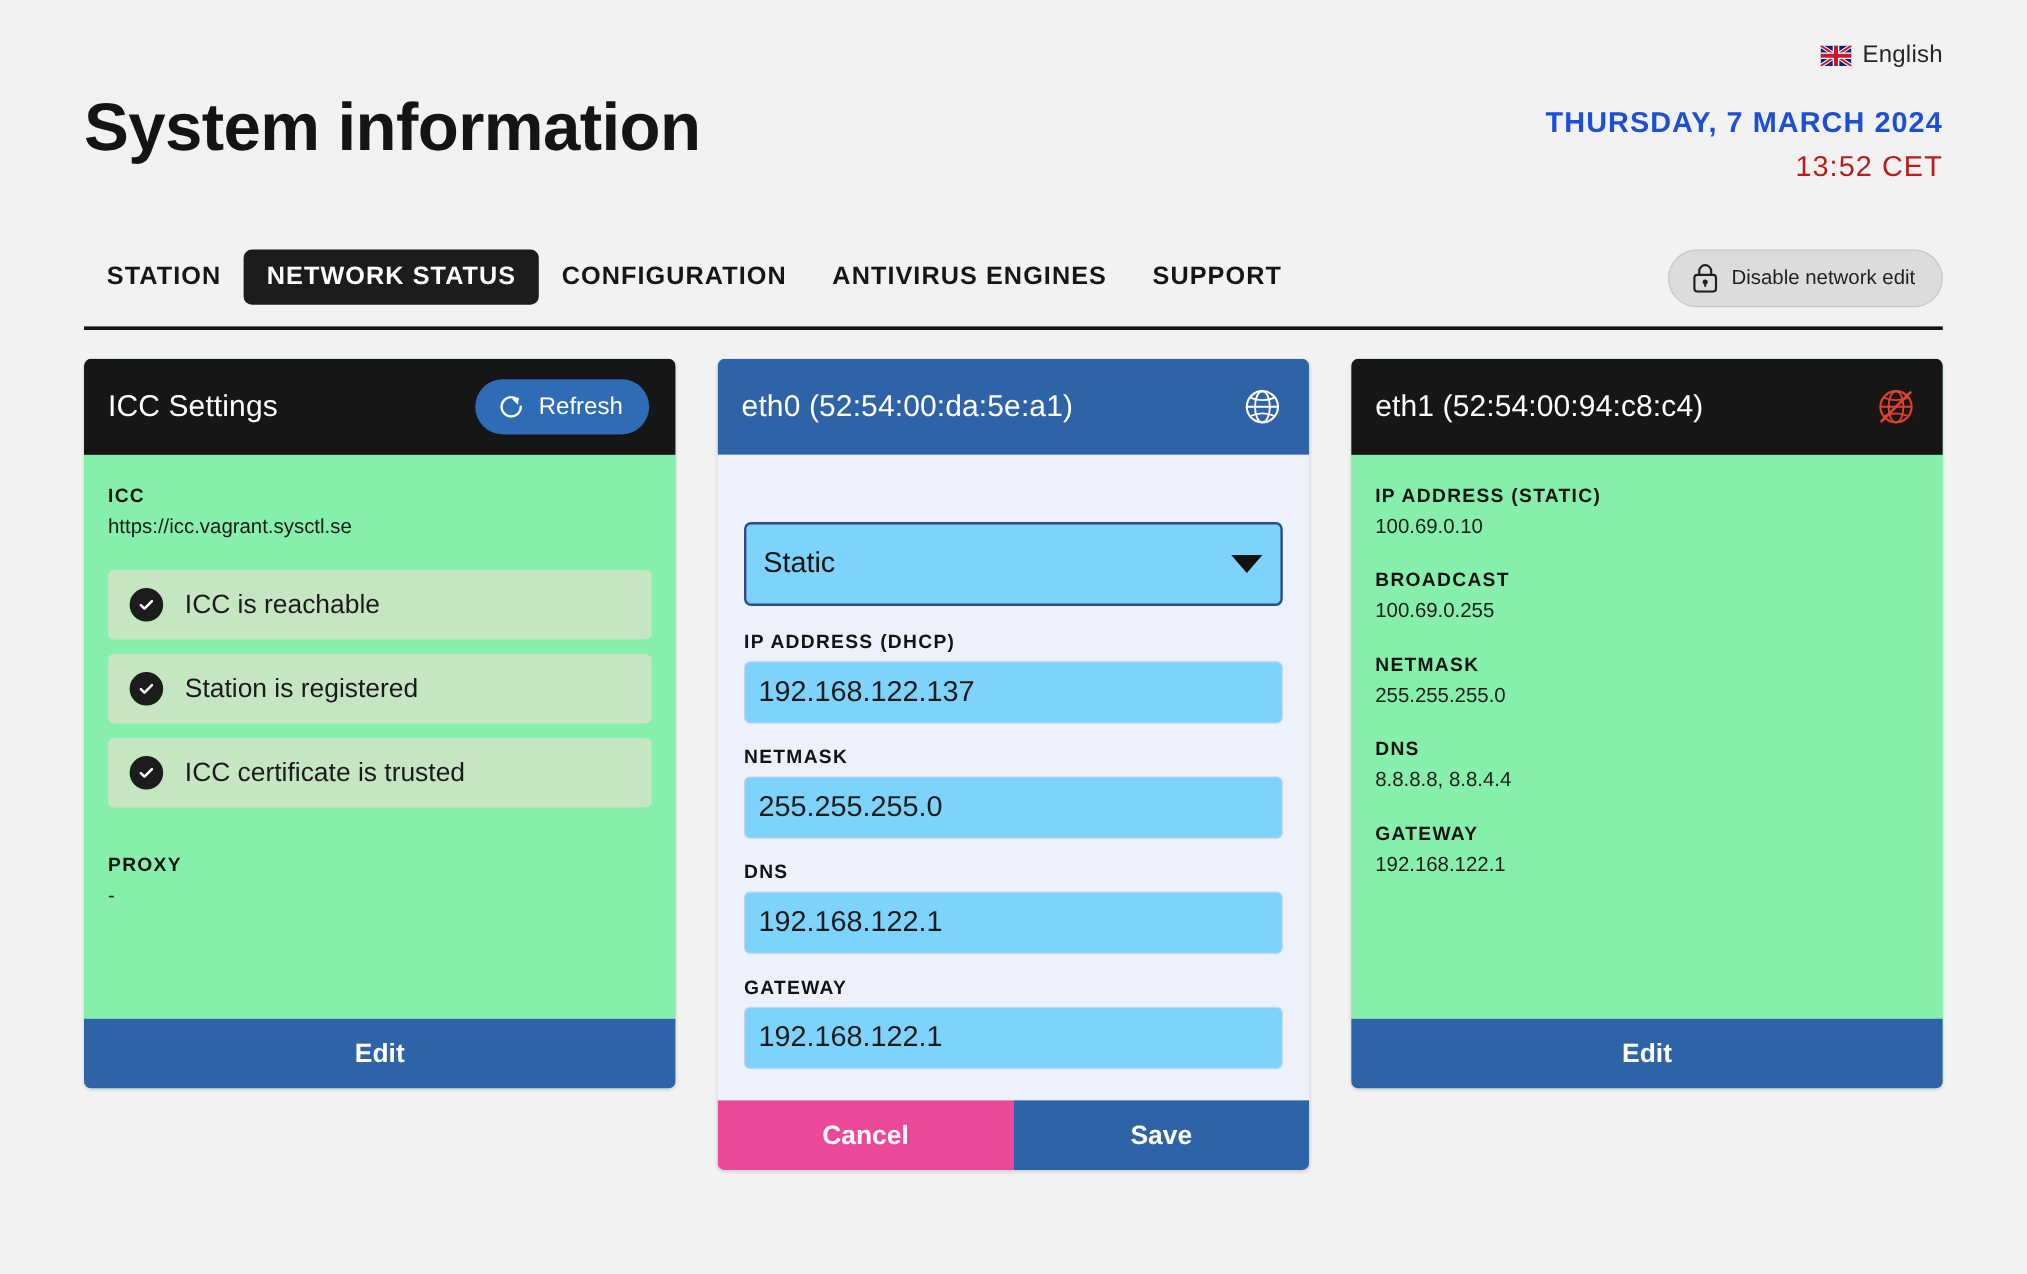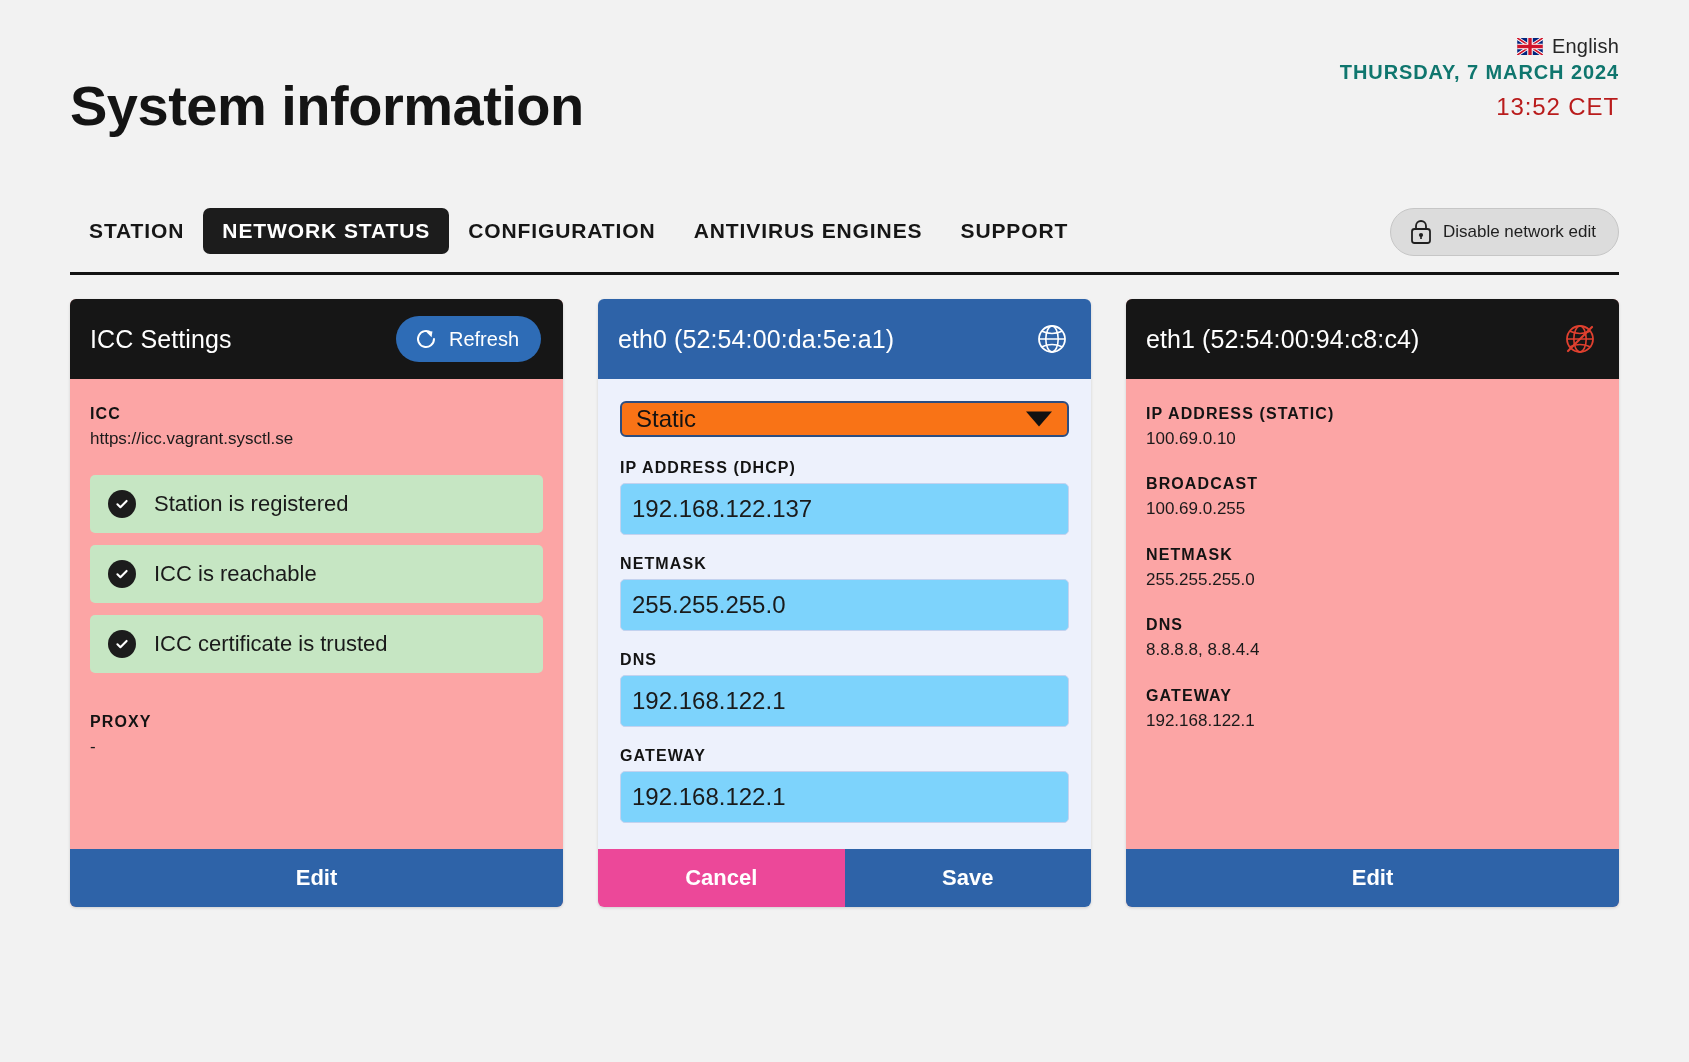--- a/index.html
+++ b/index.html
@@ -57,25 +57,25 @@
     display: block;
   }
 
   .lang-label {
     font-size: 20px;
     color: #262626;
     letter-spacing: 0.2px;
   }
 
   .header-date {
-    margin-top: 2px;
-    font-size: 20px;
+    margin-top: 30px;
+    font-size: 24px;
     font-weight: bold;
     letter-spacing: 0.9px;
-    color: #0f766e;
+    color: #1d4ed8;
   }
 
   .header-time {
     margin-top: 9px;
     font-size: 24px;
     letter-spacing: 0.9px;
     color: #b91c1c;
   }
 
   
@@ -132,21 +132,21 @@
   
   .cards {
     display: flex;
     gap: 35px;
     margin-top: 24px;
     align-items: flex-start;
   }
 
   .card {
     width: 493px;
-    background: #fca5a5;
+    background: #86efac;
     border-radius: 6px;
     overflow: hidden;
     display: flex;
     flex-direction: column;
     box-shadow: 0 1px 3px rgba(0,0,0,0.14);
   }
 
   .card-header {
     height: 80px;
     display: flex;
@@ -243,31 +243,32 @@
     padding: 22px 22px 26px 22px;
   }
 
   .select-wrap {
     position: relative;
     margin-bottom: 22px;
   }
 
   .select-box {
     width: 100%;
-    height: 36px;
-    background: #f97316;
+    height: 70px;
+    background: #7dd3fc;
     border: 2px solid #2c4d80;
     border-radius: 6px;
     font-size: 24px;
     font-family: inherit;
     color: #131313;
     padding: 0 50px 0 14px;
     display: flex;
     align-items: center;
     cursor: pointer;
+    margin-top: 34px;
   }
 
   .select-caret {
     position: absolute;
     right: 17px;
     top: 50%;
     transform: translateY(-50%);
     width: 0;
     height: 0;
     border-left: 13px solid transparent;
@@ -376,42 +377,42 @@
           </svg>
           <span>Refresh</span>
         </button>
       </div>
 
       <div class="card-body icc">
         <div class="field-label">ICC</div>
         <div class="field-value">https://icc.vagrant.sysctl.se</div>
 
         <div class="status-list">
+          <div class="status-row">
+            <span class="check-circle">
+              <svg width="16" height="16" viewBox="0 0 16 16">
+                  <path d="M3.4,8.3 L6.4,11.2 L12.6,4.9" fill="none" stroke="#ffffff" stroke-width="2.1" stroke-linecap="round" stroke-linejoin="round"></path>
+                </svg>
+            </span>
+            <span class="txt">ICC is reachable</span>
+          </div>
           <div class="status-row">
             <span class="check-circle">
               <svg width="16" height="16" viewBox="0 0 16 16">
                   <path d="M3.4,8.3 L6.4,11.2 L12.6,4.9" fill="none" stroke="#ffffff" stroke-width="2.1" stroke-linecap="round" stroke-linejoin="round"></path>
                 </svg>
             </span>
             <span class="txt">Station is registered</span>
           </div>
           <div class="status-row">
             <span class="check-circle">
               <svg width="16" height="16" viewBox="0 0 16 16">
                   <path d="M3.4,8.3 L6.4,11.2 L12.6,4.9" fill="none" stroke="#ffffff" stroke-width="2.1" stroke-linecap="round" stroke-linejoin="round"></path>
                 </svg>
             </span>
-            <span class="txt">ICC is reachable</span>
-          </div>
-          <div class="status-row">
-            <span class="check-circle">
-              <svg width="16" height="16" viewBox="0 0 16 16">
-                  <path d="M3.4,8.3 L6.4,11.2 L12.6,4.9" fill="none" stroke="#ffffff" stroke-width="2.1" stroke-linecap="round" stroke-linejoin="round"></path>
-                </svg>
-            </span>
             <span class="txt">ICC certificate is trusted</span>
           </div>
         </div>
 
         <div class="proxy-block">
           <div class="field-label">PROXY</div>
           <div class="field-value last">-</div>
         </div>
       </div>
 

